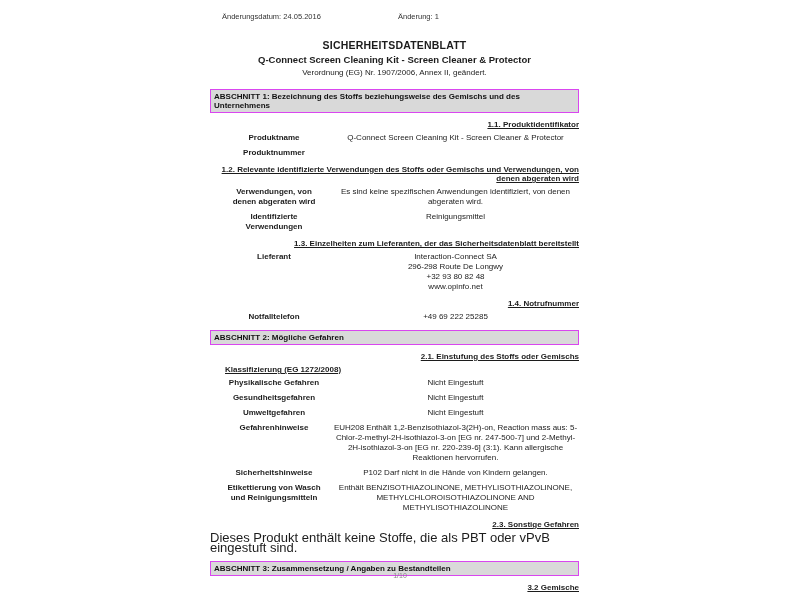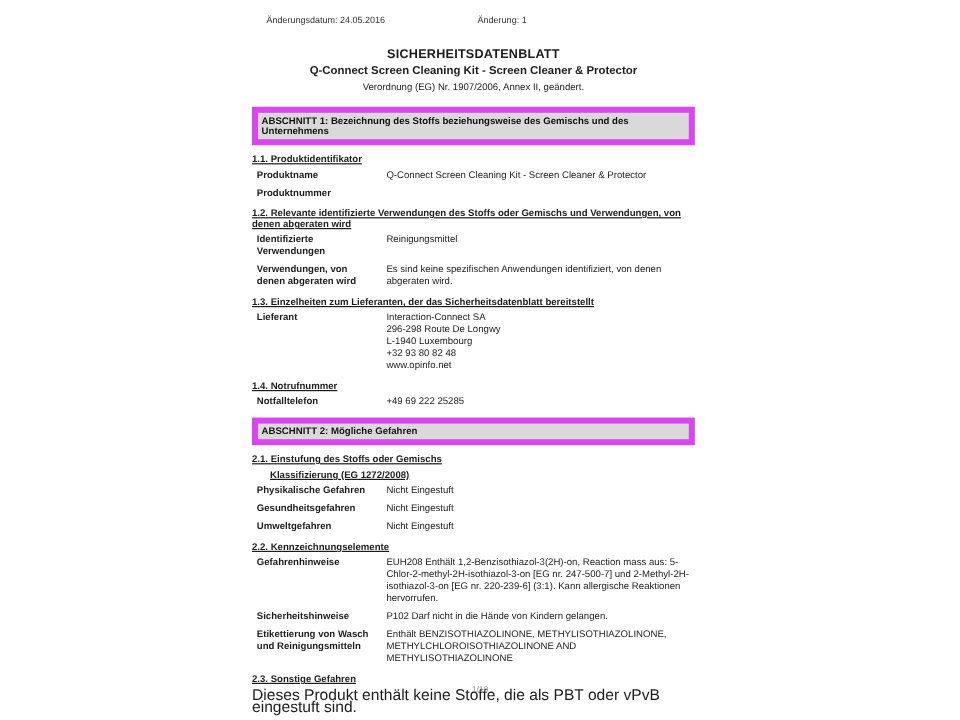--- a/index.html
+++ b/index.html
@@ -7,26 +7,26 @@
     position:relative;width:800px;height:600px;background:#ffffff;overflow:hidden;
     font-family:"Liberation Sans","DejaVu Sans",sans-serif;color:#1c1c1c;
   }
   .meta-date{position:absolute;top:12px;left:222px;font-size:7.5px;color:#333;}
   .meta-rev{position:absolute;top:12px;left:398px;font-size:7.5px;color:#333;}
   .content{position:absolute;left:210px;top:39px;width:369px;}
   .doc-title{font-size:10.5px;font-weight:bold;text-align:center;margin:0 0 3px 0;letter-spacing:.2px;}
   .doc-subtitle{font-size:9.5px;font-weight:bold;text-align:center;margin:0 0 3px 0;}
   .doc-regulation{font-size:8px;text-align:center;margin:0 0 12px 0;color:#222;}
   .section-bar{
-    background:#d9d9d9;border:5px solid #d946ef;
+    background:#d9d9d9;border:1px solid #d946ef;
     font-size:8px;font-weight:bold;padding:2px 3px;margin:8px 0 3px 0;color:#111;
   }
-  .subheading{font-size:8px;font-weight:bold;text-decoration:underline;margin:7px 0 4px 0;}
+  .subheading{font-size:8px;font-weight:bold;text-decoration:underline;margin:7px 0 4px 0;text-align:right;}
   .subheading2{font-size:8px;font-weight:bold;text-decoration:underline;margin:2px 0 4px 0;padding-left:15px;}
-  .row{display:flex;margin:0 0 5px 4px;font-size:8px;line-height:10px;}
+  .row{display:flex;margin:0 0 5px 14px;font-size:8px;line-height:10px;text-align:center;}
   .row .label{width:100px;flex:none;font-weight:bold;padding-right:8px;}
   .row .value{flex:1;}
   .addr-line{font-size:8px;line-height:10px;}
   .plain-text{font-size:13px;line-height:10px;margin:0 0 6px 0;}
   .footer{position:absolute;top:572px;left:0;width:100%;text-align:center;font-size:7px;color:#8a8a8a;}
 </style>
 </head>
 <body>
 
 <div class="page">
@@ -44,35 +44,34 @@
     <div class="row">
       <div class="label">Produktname</div>
       <div class="value">Q-Connect Screen Cleaning Kit - Screen Cleaner &amp; Protector</div>
     </div>
     <div class="row">
       <div class="label">Produktnummer</div>
     </div>
 
     <div class="subheading">1.2. Relevante identifizierte Verwendungen des Stoffs oder Gemischs und Verwendungen, von denen abgeraten wird</div>
     <div class="row">
+      <div class="label">Verwendungen, von denen abgeraten wird</div>
+      <div class="value">Es sind keine spezifischen Anwendungen identifiziert, von denen abgeraten wird.</div>
+    </div>
+    <div class="row">
       <div class="label">Identifizierte Verwendungen</div>
       <div class="value">Reinigungsmittel</div>
-    </div>
-    <div class="row">
-      <div class="label">Verwendungen, von denen abgeraten wird</div>
-      <div class="value">Es sind keine spezifischen Anwendungen identifiziert, von denen abgeraten wird.</div>
     </div>
 
     <div class="subheading">1.3. Einzelheiten zum Lieferanten, der das Sicherheitsdatenblatt bereitstellt</div>
     <div class="row">
       <div class="label">Lieferant</div>
       <div class="value">
         <div class="addr-line">Interaction-Connect SA</div>
         <div class="addr-line">296-298 Route De Longwy</div>
-        <div class="addr-line">L-1940 Luxembourg</div>
         <div class="addr-line">+32 93 80 82 48</div>
         <div class="addr-line">www.opinfo.net</div>
       </div>
     </div>
 
     <div class="subheading">1.4. Notrufnummer</div>
     <div class="row">
       <div class="label">Notfalltelefon</div>
       <div class="value">+49 69 222 25285</div>
     </div>
@@ -87,21 +86,20 @@
     </div>
     <div class="row">
       <div class="label">Gesundheitsgefahren</div>
       <div class="value">Nicht Eingestuft</div>
     </div>
     <div class="row">
       <div class="label">Umweltgefahren</div>
       <div class="value">Nicht Eingestuft</div>
     </div>
 
-    <div class="subheading">2.2. Kennzeichnungselemente</div>
     <div class="row">
       <div class="label">Gefahrenhinweise</div>
       <div class="value">EUH208 Enthält 1,2-Benzisothiazol-3(2H)-on, Reaction mass aus: 5-Chlor-2-methyl-2H-isothiazol-3-on [EG nr. 247-500-7] und 2-Methyl-2H-isothiazol-3-on [EG nr. 220-239-6] (3:1). Kann allergische Reaktionen hervorrufen.</div>
     </div>
     <div class="row">
       <div class="label">Sicherheitshinweise</div>
       <div class="value">P102 Darf nicht in die Hände von Kindern gelangen.</div>
     </div>
     <div class="row">
       <div class="label">Etikettierung von Wasch und Reinigungsmitteln</div>

